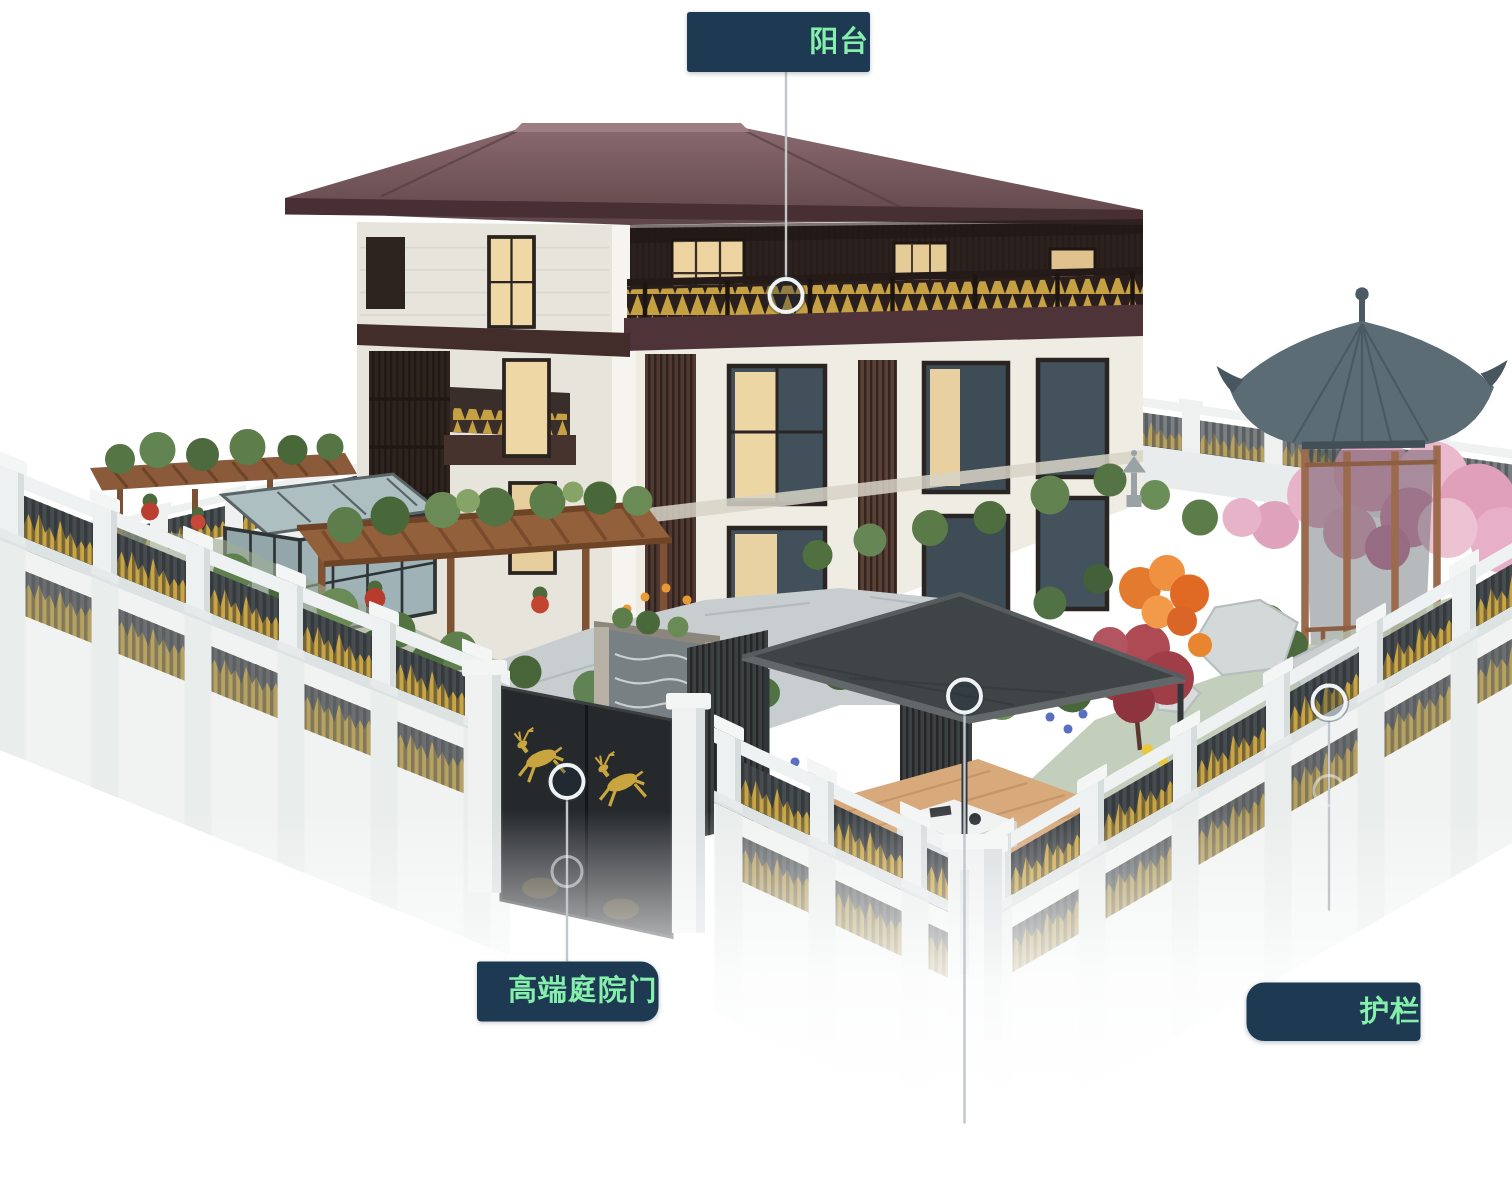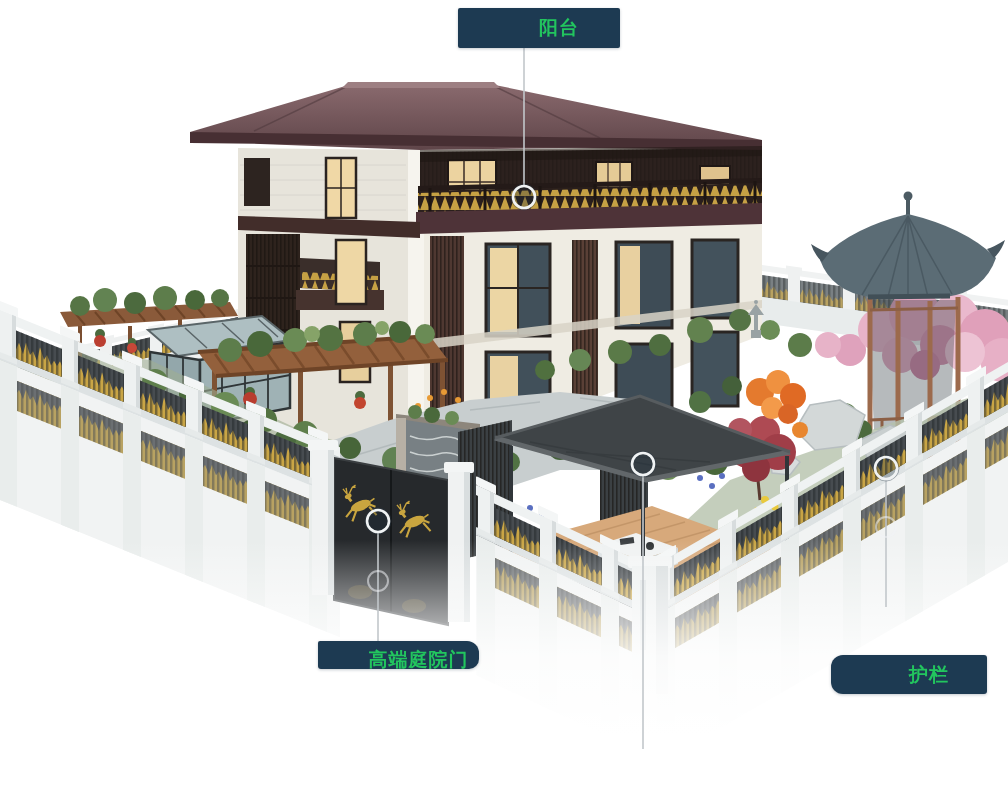--- a/index.html
+++ b/index.html
@@ -1,25 +1,25 @@
 <!DOCTYPE html>
 <html><head>
 <meta charset="utf-8">
 <style>
   html,body{margin:0;padding:0;background:#fff;}
   .stage{position:relative;width:1008px;height:800px;background:#ffffff;overflow:hidden;
          font-family:"Liberation Sans",sans-serif;}
   .stage svg{position:absolute;left:0;top:0;}
   #scene{z-index:1;}
   #overlay{z-index:5;}
-  .callout{position:absolute;z-index:6;background:#1d3a52;color:#22c55e;
-           font-weight:bold;font-size:19px;text-align:center;letter-spacing:1px;
-           box-shadow:0 1px 3px rgba(20,40,60,.25);padding-left:40px;}
+  .callout{position:absolute;z-index:6;background:#1d3a52;color:#86efac;
+           font-weight:bold;font-size:19px;text-align:right;letter-spacing:1px;
+           box-shadow:0 1px 3px rgba(20,40,60,.25);}
   #co-balcony{left:458px;top:8px;width:122px;height:40px;line-height:40px;border-radius:2px;}
-  #co-gate{left:318px;top:641px;width:121px;height:28px;line-height:40px;border-radius:2px 12px 10px 3px;font-family:Liberation Mono, monospace;}
+  #co-gate{left:318px;top:641px;width:121px;height:40px;line-height:40px;border-radius:2px 12px 10px 3px;}
   #co-pavilion{left:583px;top:749px;width:122px;height:39px;line-height:39px;border-radius:2px;}
   #co-guardrail{left:831px;top:607px;width:116px;height:39px;line-height:39px;border-radius:12px 3px 3px 12px;margin-top:48px;}
 </style>
 </head>
 <body>
 
 <div class="stage">
 
 <svg id="scene" width="1008" height="800" viewBox="0 0 1008 800">
 <defs>

